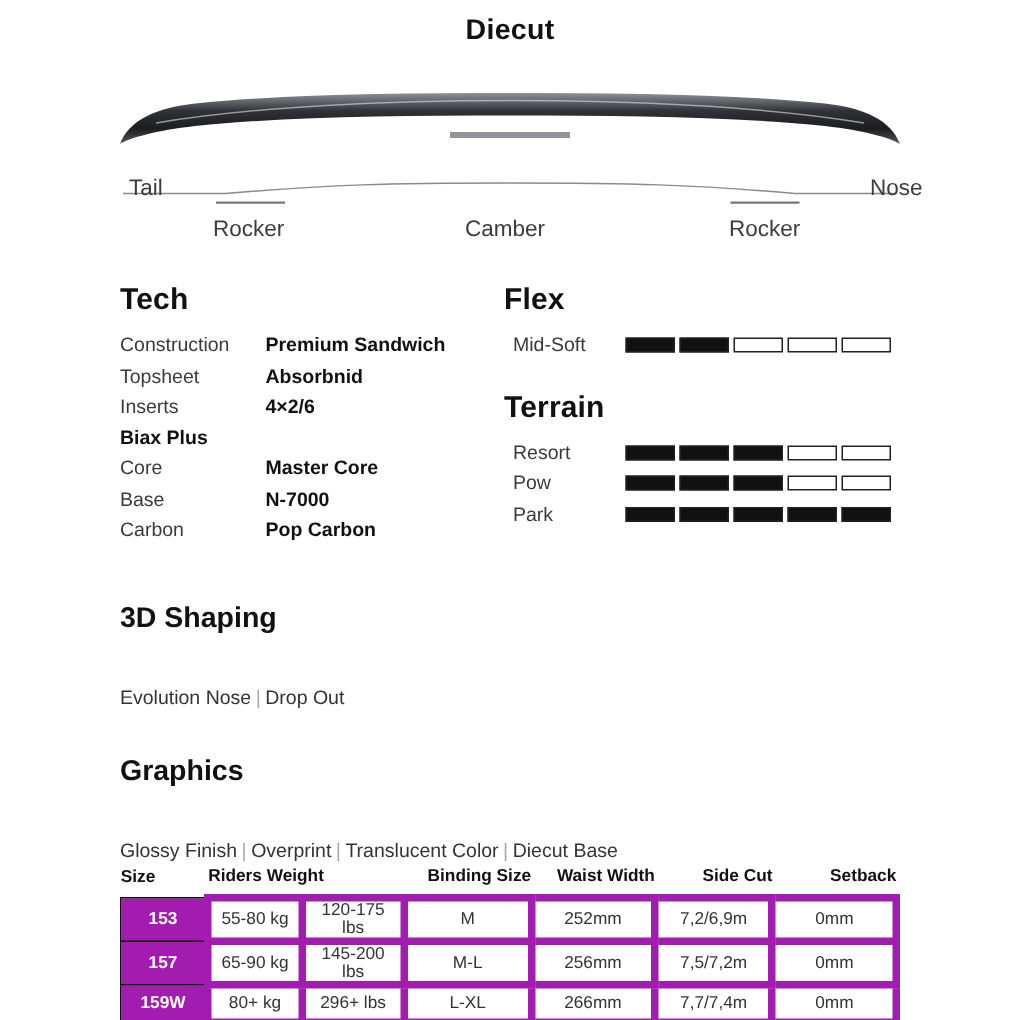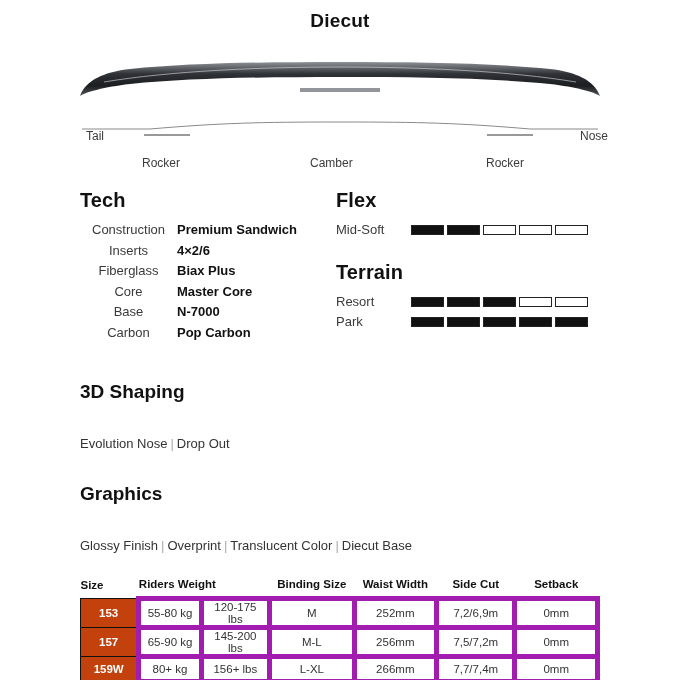--- a/index.html
+++ b/index.html
@@ -33,23 +33,22 @@
   .profile-svg { display: block; }
 
   .profile-labels {
     position: absolute;
     left: 0; top: 0;
     width: 680px; height: 105px;
     pointer-events: none;
   }
   .lab {
     position: absolute;
-    font-size: 12px;
+    font-size: 15px;
     color: #3c3c3c;
-    margin-top: 12px;
   }
   .lab-tail { left: 86px; top: 81px; }
   .lab-nose { left: 580px; top: 81px; }
   .lab-rocker-1 { left: 142px; top: 108px; }
   .lab-camber { left: 310px; top: 108px; }
   .lab-rocker-2 { left: 486px; top: 108px; }
 
   
   .cols {
     position: relative;
@@ -69,31 +68,32 @@
     letter-spacing: 0.1px;
   }
   h2.sec.terrain { margin-top: 20px; }
 
   .spec-row {
     display: flex;
     font-size: 13px;
     line-height: 20.5px;
     color: #333;
   }
-  .spec-key { width: 97px; flex: none; color: #3a3a3a; text-align: center; }
+  .spec-key { width: 97px; flex: none; color: #3a3a3a; }
   .spec-val { font-weight: bold; color: #111; }
 
   
   .rate-row {
     display: flex;
     align-items: center;
     font-size: 13px;
     line-height: 20.5px;
     color: #3a3a3a;
     height: 20.5px;
+    justify-content: center;
   }
   .rate-label { width: 75px; flex: none; }
   .bars { display: flex; gap: 3px; }
   .bar {
     width: 33px;
     height: 10px;
     border: 1px solid #222;
     background: #ffffff;
   }
   .bar.on { background: #111111; }
@@ -125,31 +125,31 @@
   }
   table { border-collapse: collapse; width: 520px; }
   th {
     font-size: 11.5px;
     font-weight: bold;
     color: #111;
     text-align: left;
     padding: 0 0 6px 0;
     white-space: nowrap;
   }
-  th.c { text-align: center; }
+  th.c { text-align: right; }
   td {
     border: 5px solid #a21caf;
     height: 25px;
     text-align: center;
     color: #333;
     font-size: 11.5px;
     padding: 0 4px;
   }
   td.size-cell {
-    background: #c2410c;
+    background: #a21caf;
     color: #ffffff;
     font-weight: bold;
     border: 1px solid #111111;
     width: 58px;
   }
   col.c-size { width: 58px; }
   col.c-kg { width: 62px; }
   col.c-lbs { width: 68px; }
   col.c-bind { width: 84px; }
   col.c-waist { width: 82px; }
@@ -197,25 +197,28 @@
 </div>
 
 <div class="cols">
   <div class="col-left">
     <h2 class="sec">Tech</h2>
     <div class="spec-row">
       <span class="spec-key">Construction</span>
       <span class="spec-val">Premium Sandwich</span>
     </div>
     <div class="spec-row">
+      <span class="spec-key">Topsheet</span>
+      <span class="spec-val">Absorbnid</span>
+    </div>
+    <div class="spec-row">
       <span class="spec-key">Inserts</span>
       <span class="spec-val">4×2/6</span>
     </div>
     <div class="spec-row">
-      <span class="spec-key">Fiberglass</span>
       <span class="spec-val">Biax Plus</span>
     </div>
     <div class="spec-row">
       <span class="spec-key">Core</span>
       <span class="spec-val">Master Core</span>
     </div>
     <div class="spec-row">
       <span class="spec-key">Base</span>
       <span class="spec-val">N-7000</span>
     </div>
@@ -235,20 +238,30 @@
         <span class="bar"></span>
         <span class="bar"></span>
         <span class="bar"></span>
       </span>
     </div>
 
     <h2 class="sec terrain">Terrain</h2>
 
     <div class="rate-row">
       <span class="rate-label">Resort</span>
+      <span class="bars">
+        <span class="bar on"></span>
+        <span class="bar on"></span>
+        <span class="bar on"></span>
+        <span class="bar"></span>
+        <span class="bar"></span>
+      </span>
+    </div>
+    <div class="rate-row">
+      <span class="rate-label">Pow</span>
       <span class="bars">
         <span class="bar on"></span>
         <span class="bar on"></span>
         <span class="bar on"></span>
         <span class="bar"></span>
         <span class="bar"></span>
       </span>
     </div>
     <div class="rate-row">
       <span class="rate-label">Park</span>
@@ -313,21 +326,21 @@
         <td>65-90 kg</td>
         <td>145-200 lbs</td>
         <td>M-L</td>
         <td>256mm</td>
         <td>7,5/7,2m</td>
         <td>0mm</td>
       </tr>
       <tr>
         <td class="size-cell">159W</td>
         <td>80+ kg</td>
-        <td>156+ lbs</td>
+        <td>296+ lbs</td>
         <td>L-XL</td>
         <td>266mm</td>
         <td>7,7/7,4m</td>
         <td>0mm</td>
       </tr>
     </tbody>
   </table>
 </div>
 
 </body></html>

